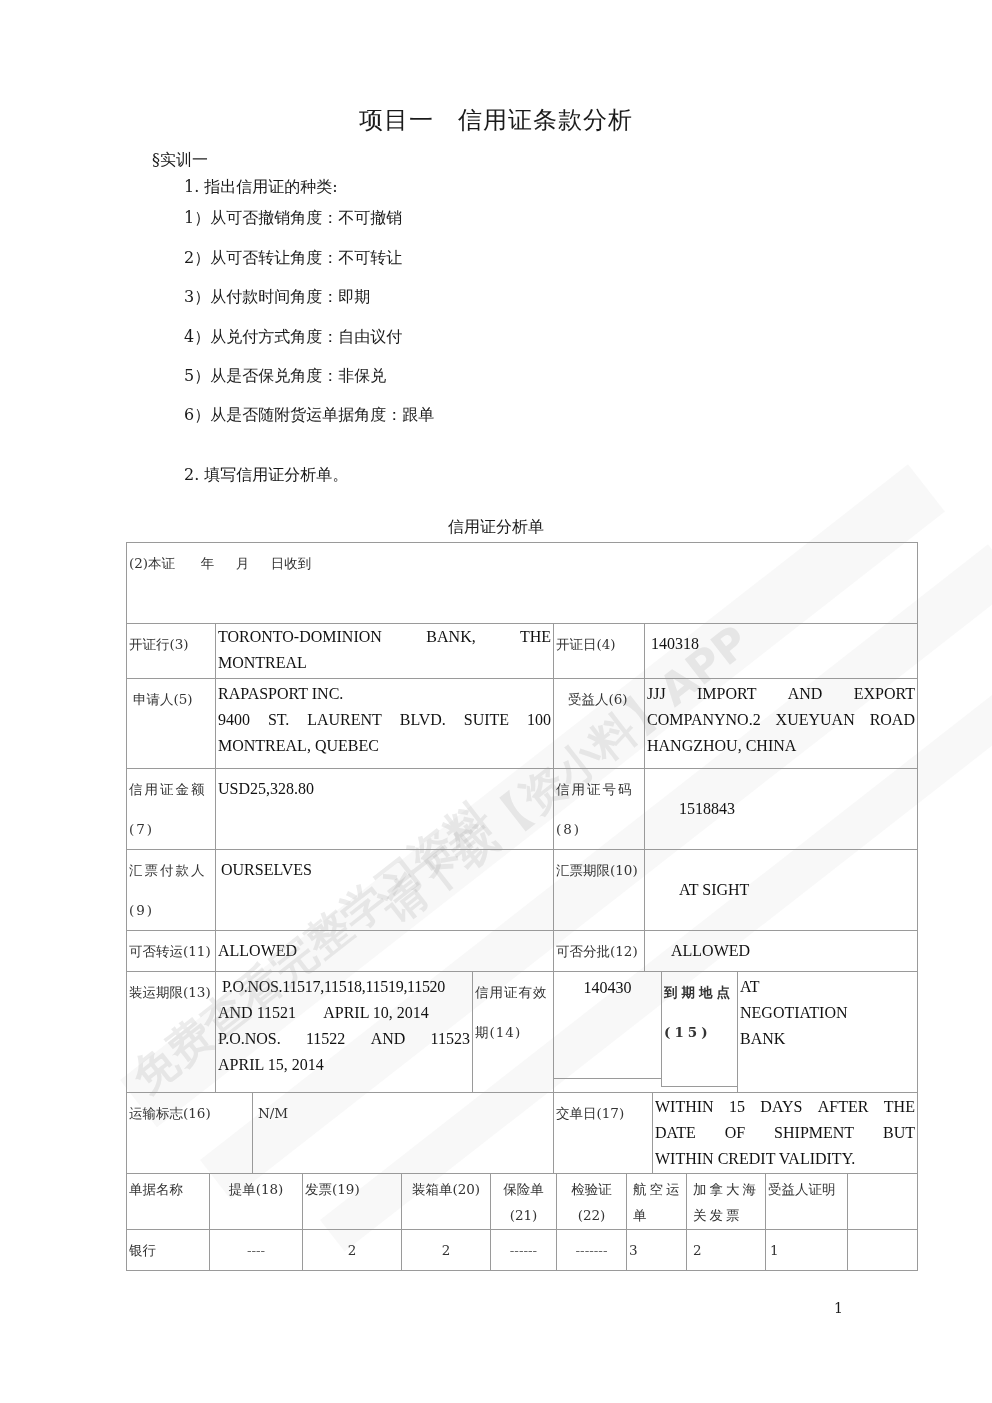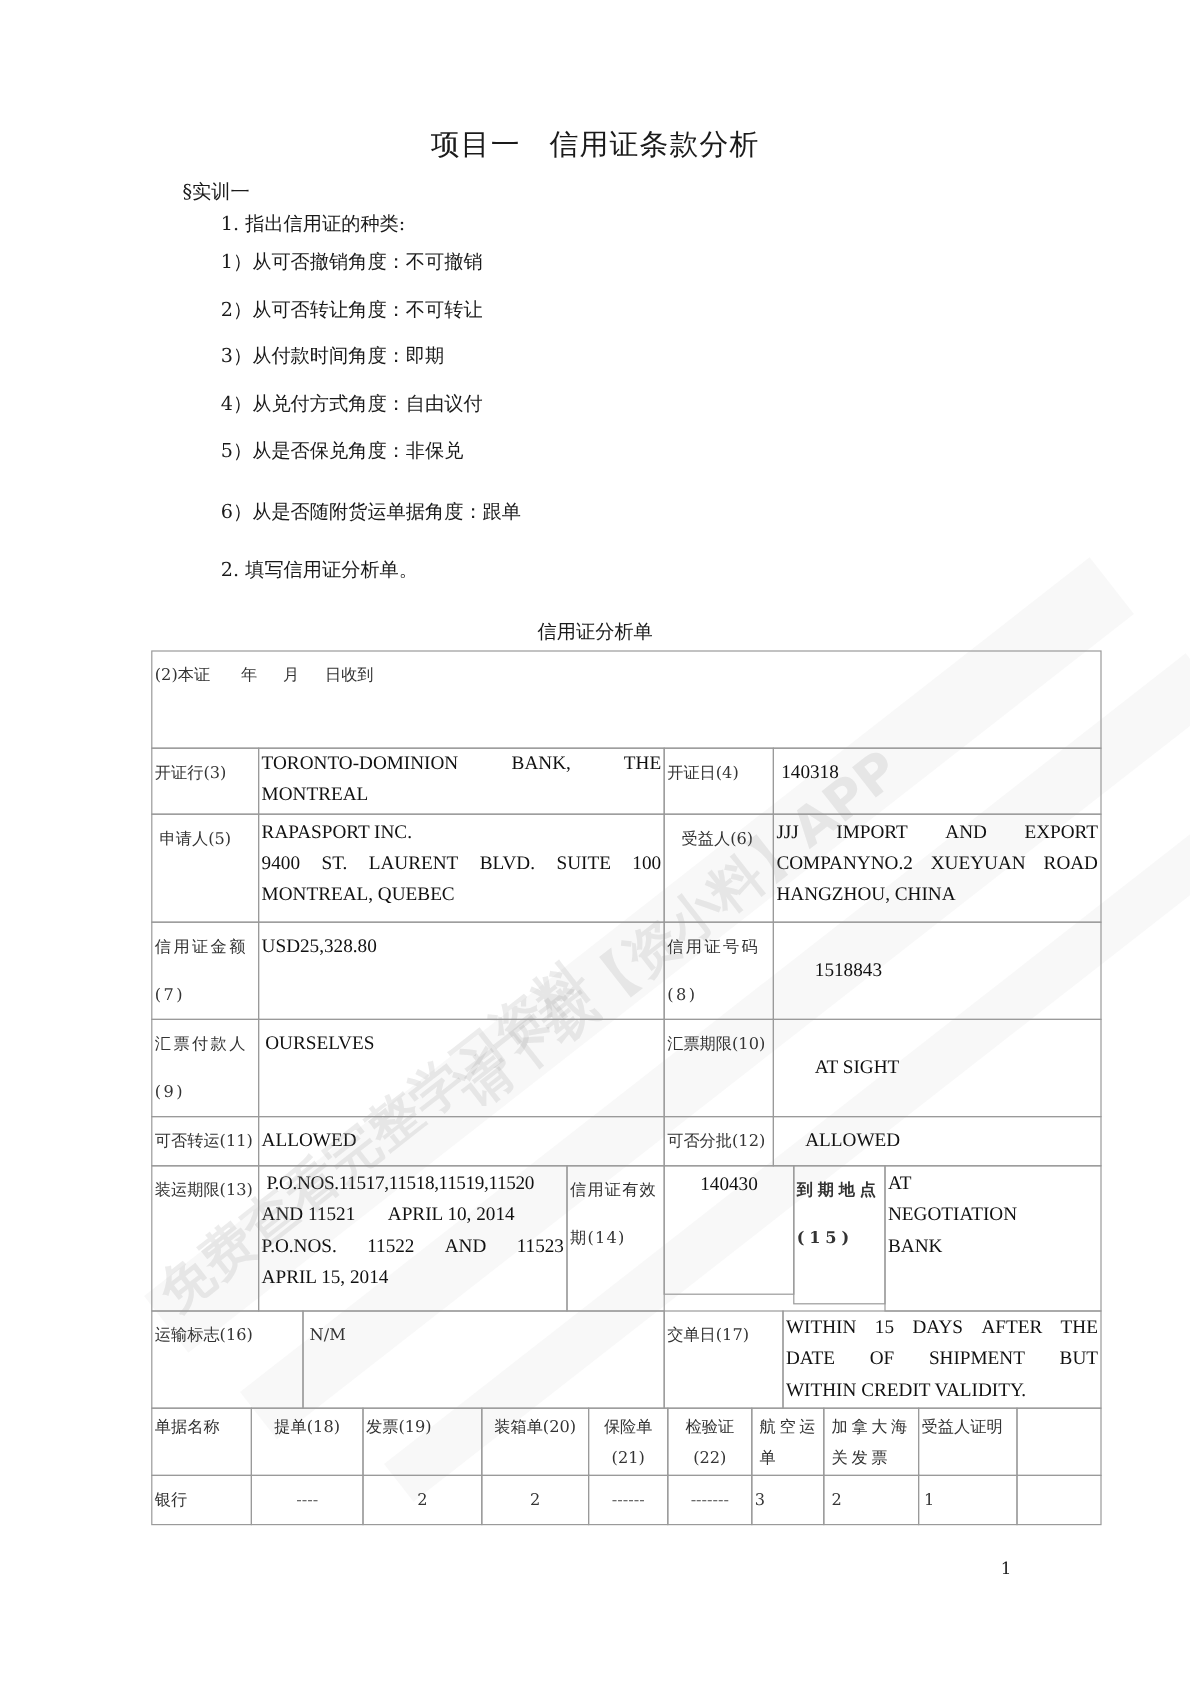--- a/index.html
+++ b/index.html
@@ -35,21 +35,21 @@
 </div>
 
 <div class="abs sec">§实训一</div>
 <div class="abs line" style="left:184px; top:177px;">1. 指出信用证的种类:</div>
 
 <div class="abs line" style="left:184px; top:208px;">1）从可否撤销角度：不可撤销</div>
 <div class="abs line" style="left:184px; top:248px;">2）从可否转让角度：不可转让</div>
 <div class="abs line" style="left:184px; top:287px;">3）从付款时间角度：即期</div>
 <div class="abs line" style="left:184px; top:327px;">4）从兑付方式角度：自由议付</div>
 <div class="abs line" style="left:184px; top:366px;">5）从是否保兑角度：非保兑</div>
-<div class="abs line" style="left:184px; top:405px;margin-top:12px;">6）从是否随附货运单据角度：跟单</div>
+<div class="abs line" style="left:184px; top:405px;">6）从是否随附货运单据角度：跟单</div>
 
 <div class="abs line" style="left:184px; top:465px;">2.  填写信用证分析单。</div>
 
 <div class="abs caption">信用证分析单</div>
 
 <div>
 
   <div class="cell lbl" style="left:126px; top:542px; width:792px; height:82px; line-height:40px;">
     <div style="white-space:pre;">(2)本证      年     月     日收到</div>
   </div>

